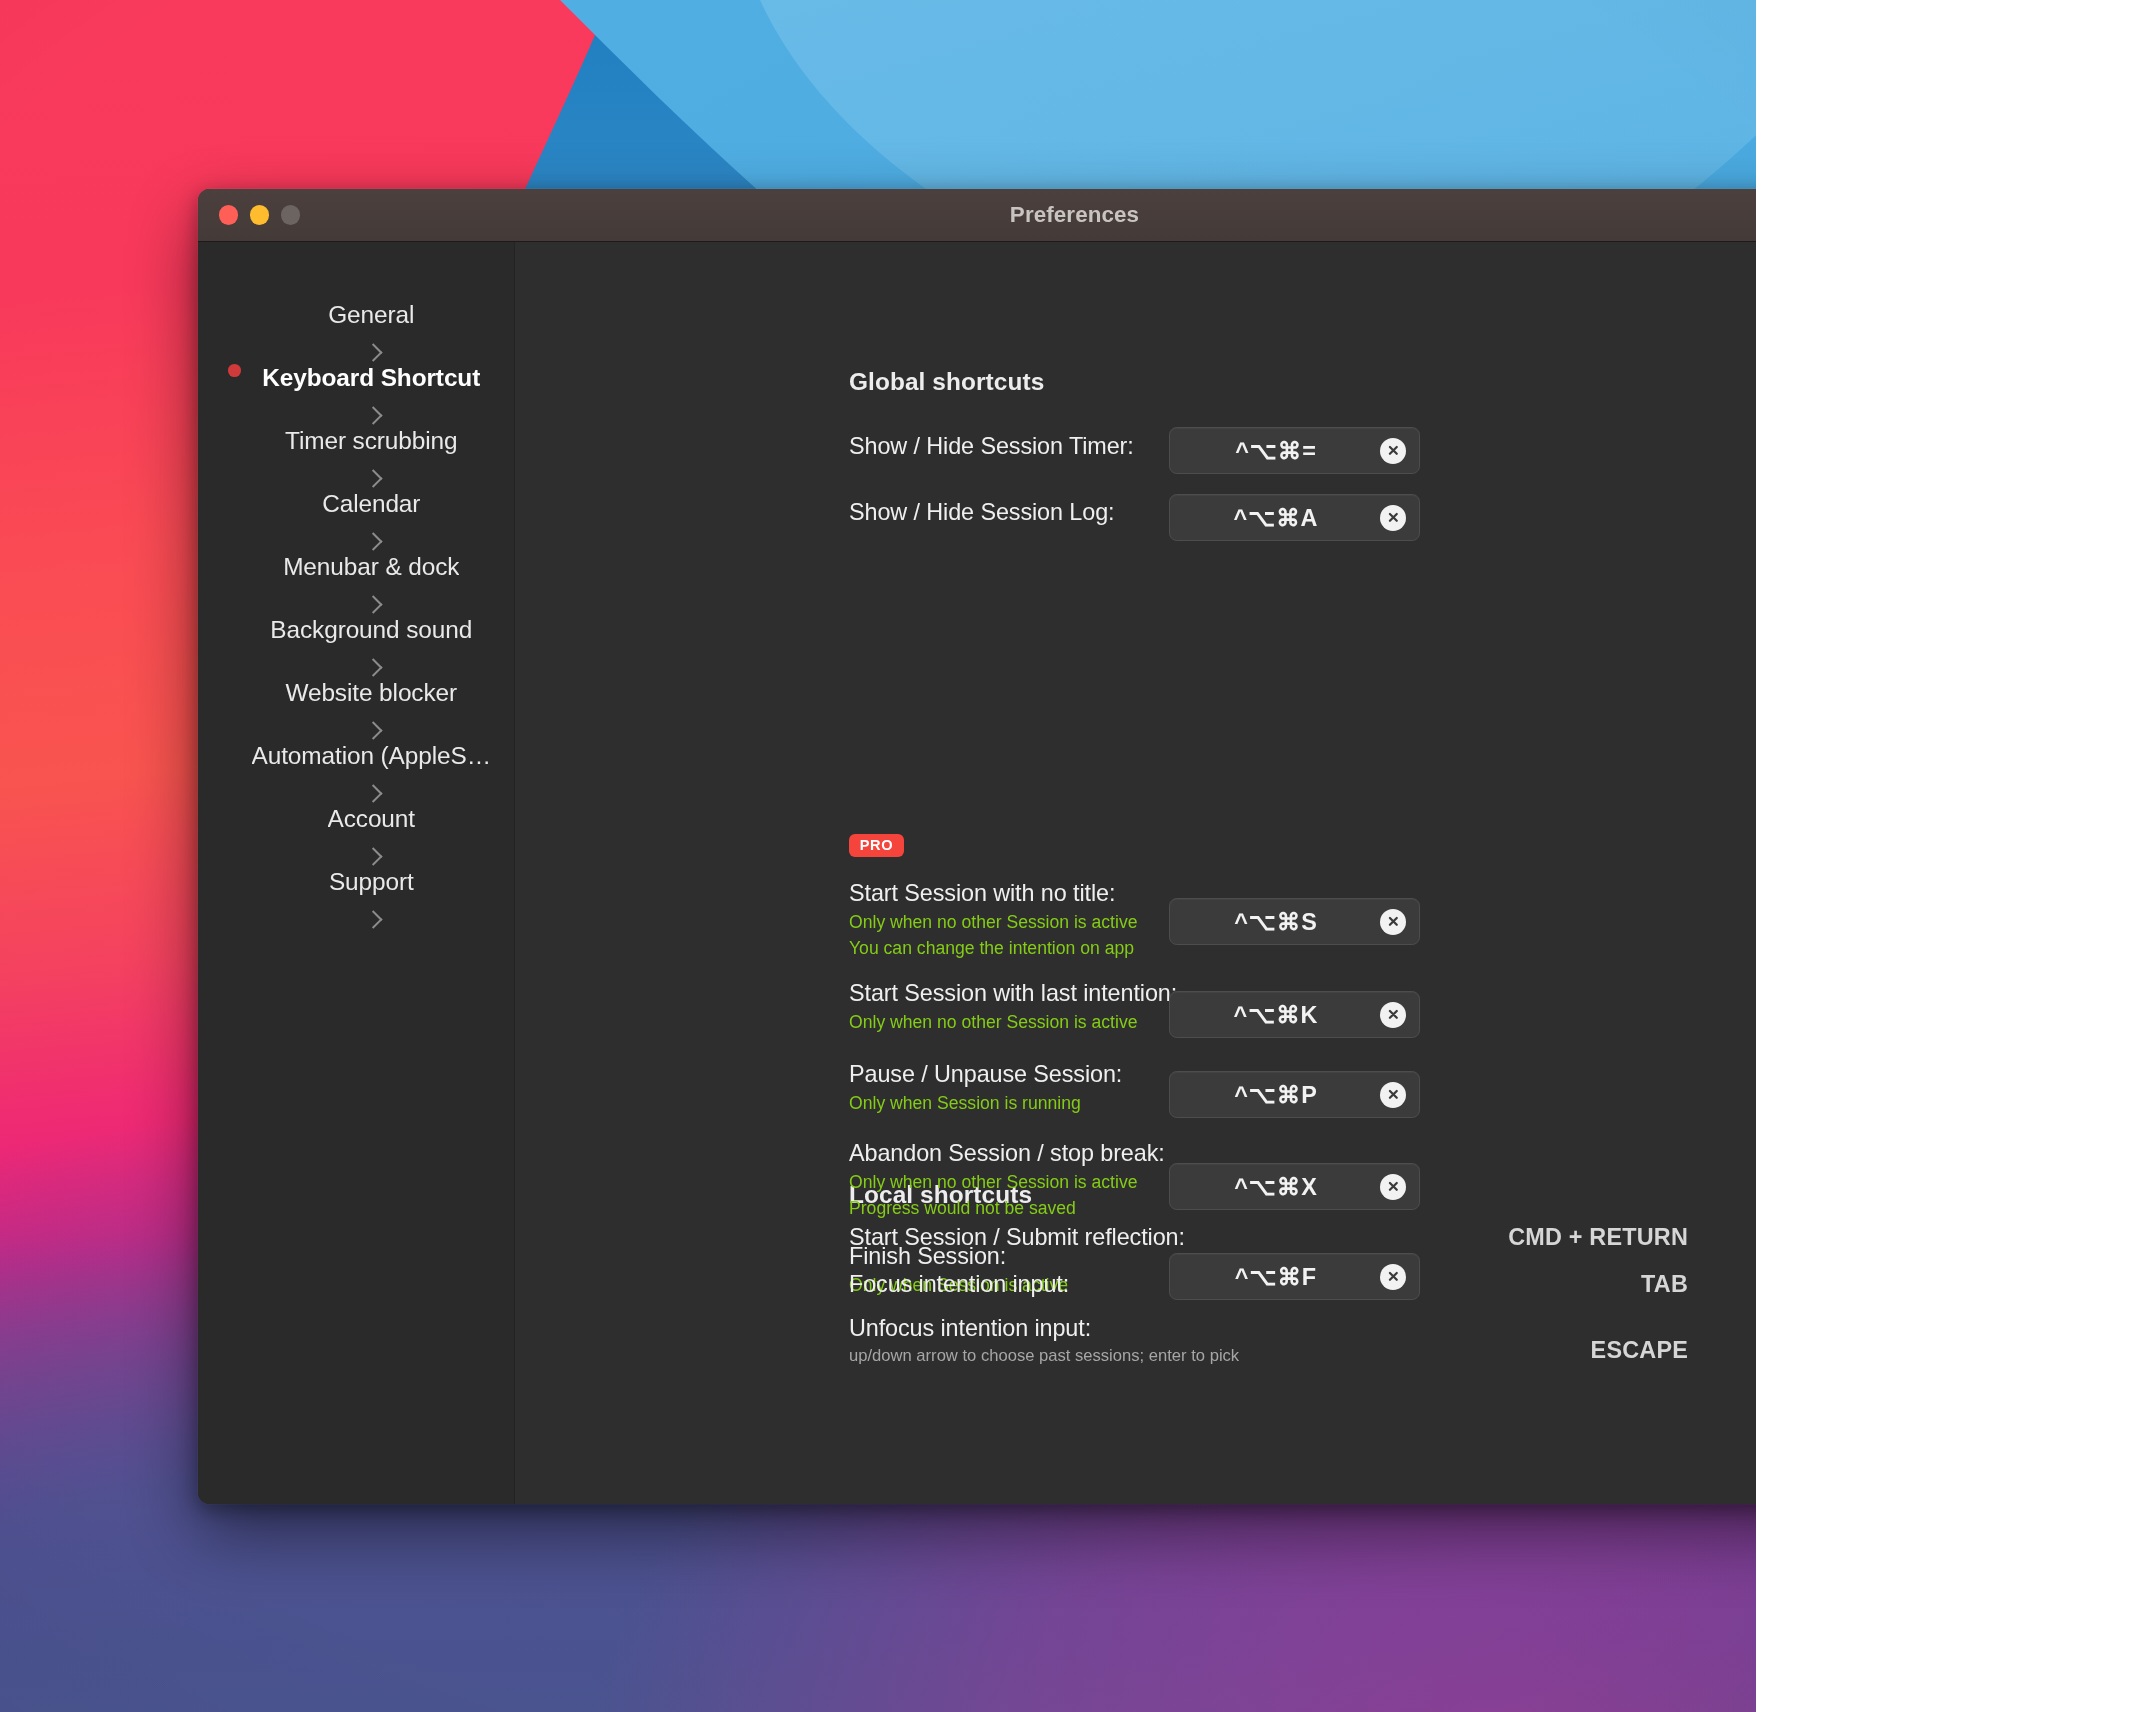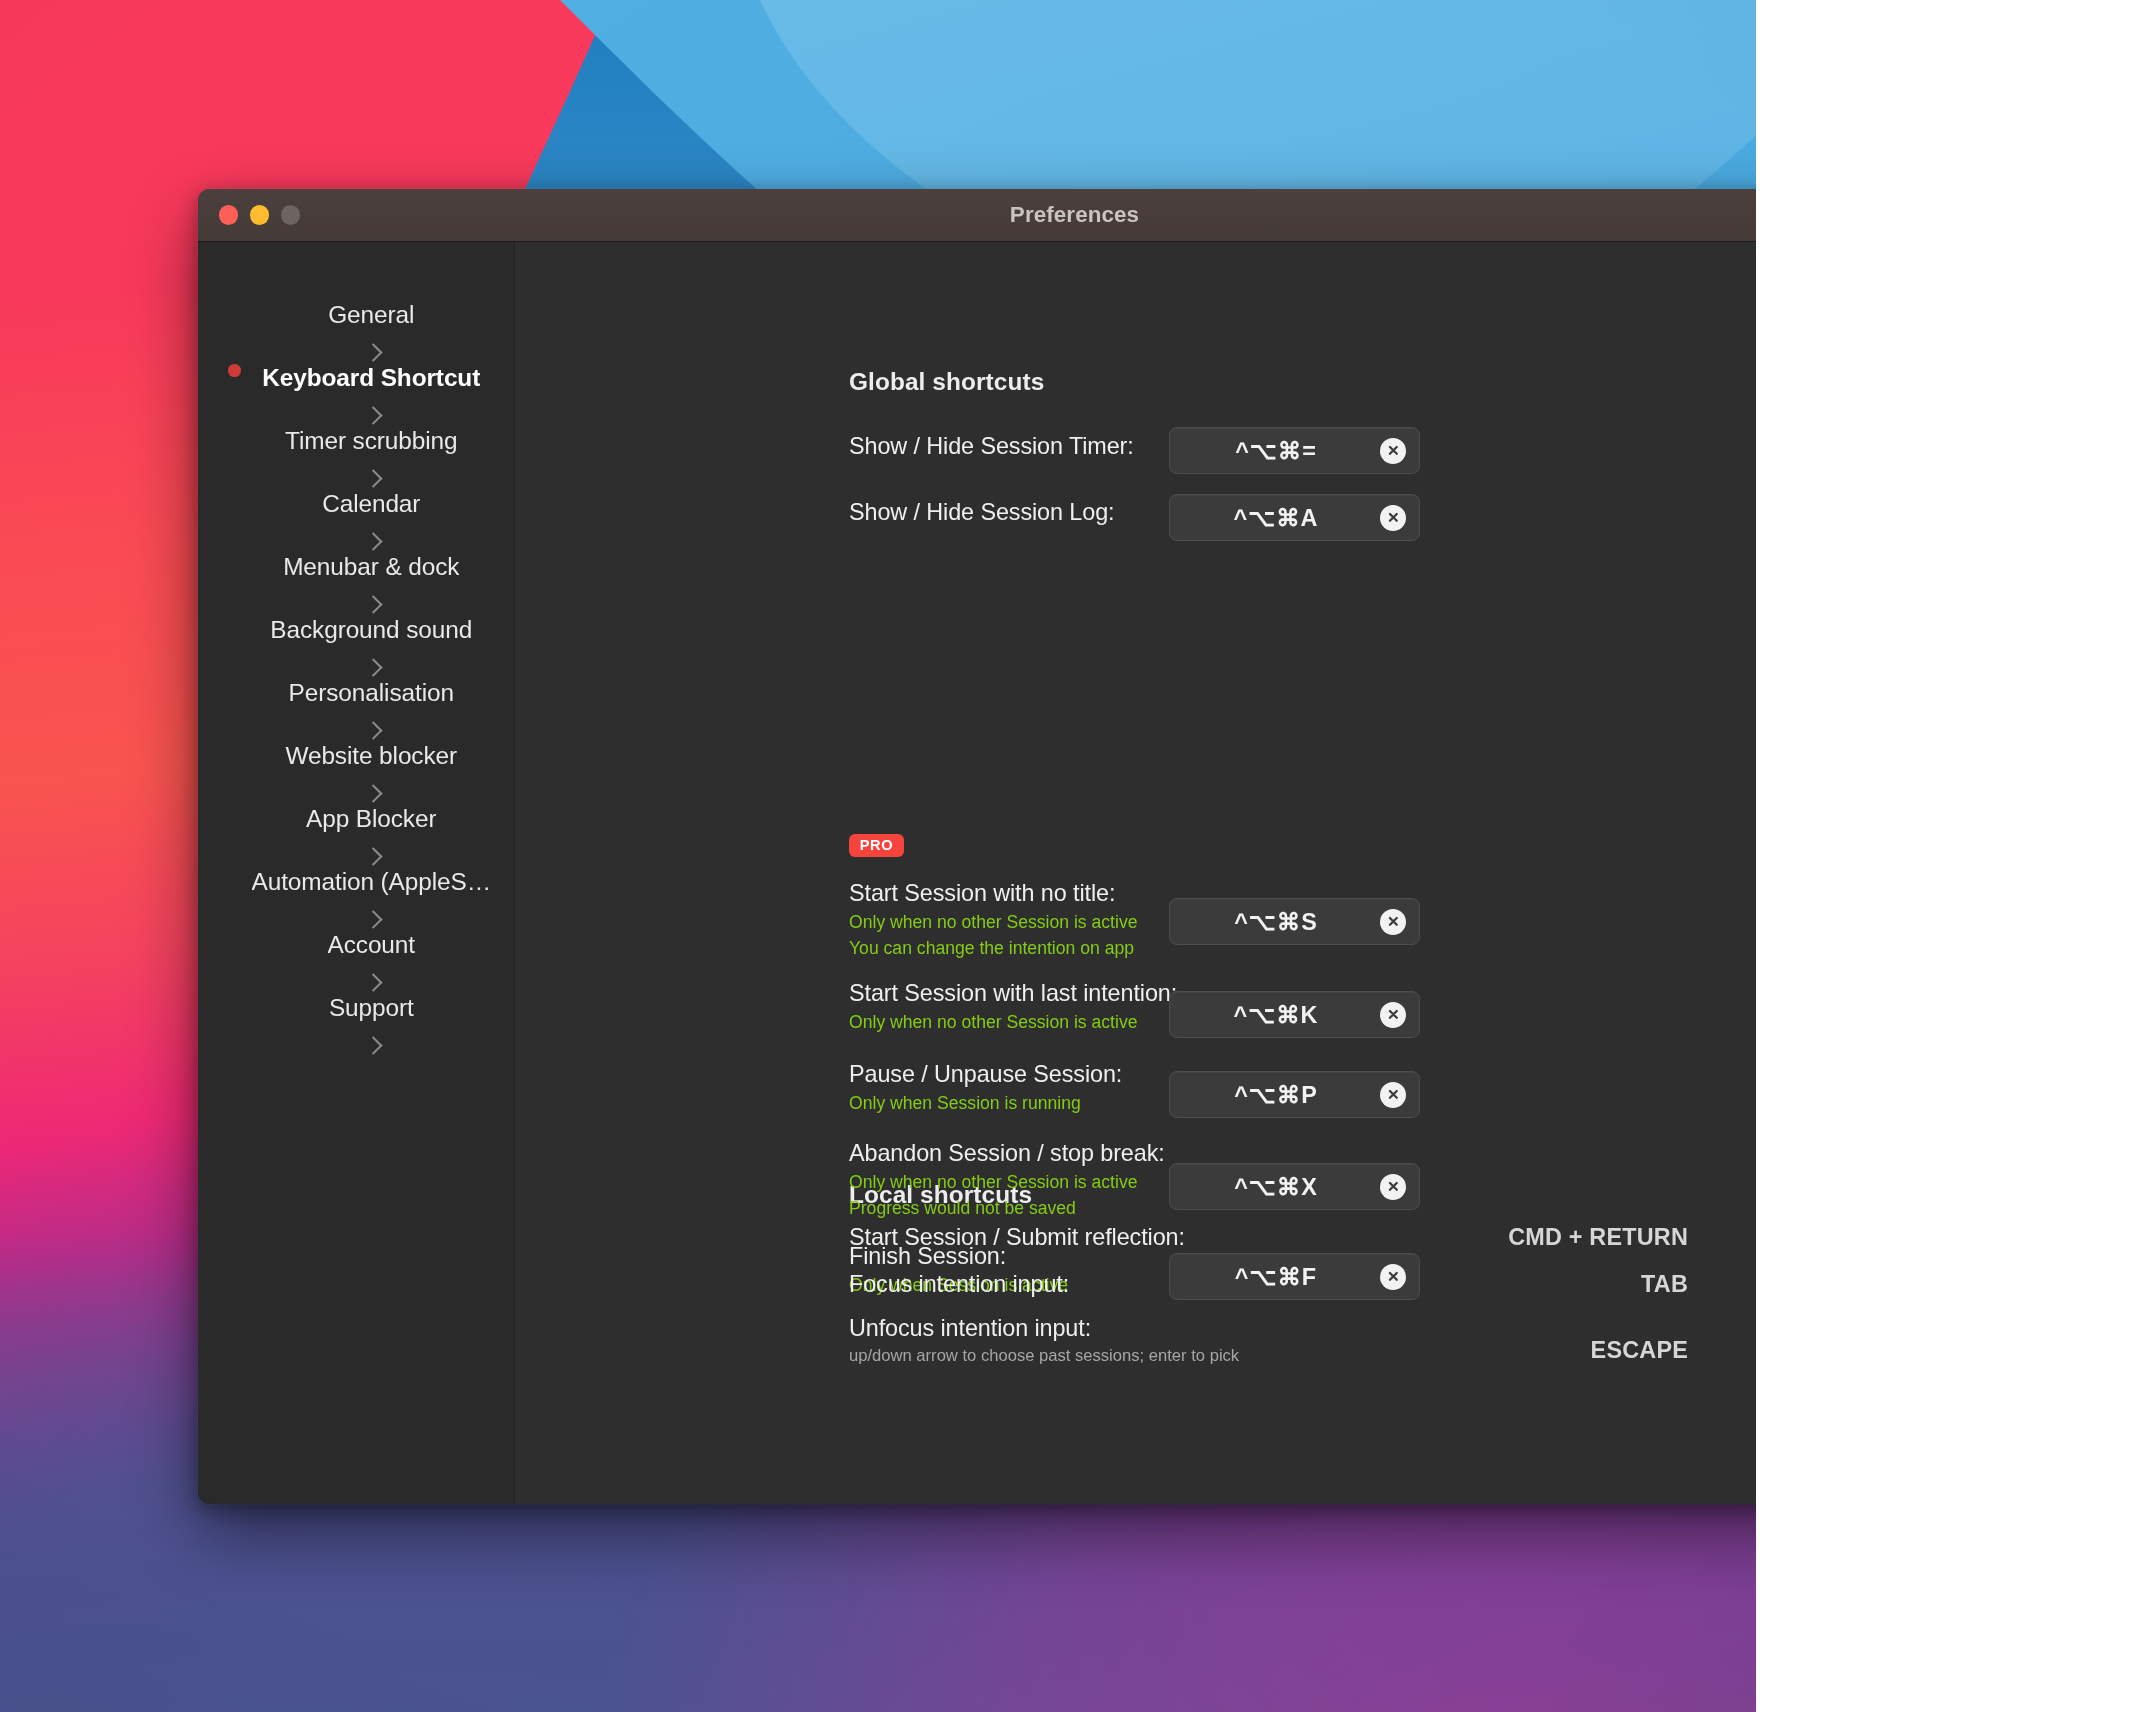--- a/index.html
+++ b/index.html
@@ -377,29 +377,21 @@
           </div>
           <div class="side-item">
             <div class="side-label">Menubar &amp; dock</div>
             <div class="side-chevron"></div>
           </div>
           <div class="side-item">
             <div class="side-label">Background sound</div>
             <div class="side-chevron"></div>
           </div>
           <div class="side-item">
-            <div class="side-label">Personalisation</div>
-            <div class="side-chevron"></div>
-          </div>
-          <div class="side-item">
             <div class="side-label">Website blocker</div>
-            <div class="side-chevron"></div>
-          </div>
-          <div class="side-item">
-            <div class="side-label">App Blocker</div>
             <div class="side-chevron"></div>
           </div>
           <div class="side-item">
             <div class="side-label">Automation (AppleS…</div>
             <div class="side-chevron"></div>
           </div>
           <div class="side-item">
             <div class="side-label">Account</div>
             <div class="side-chevron"></div>
           </div>

